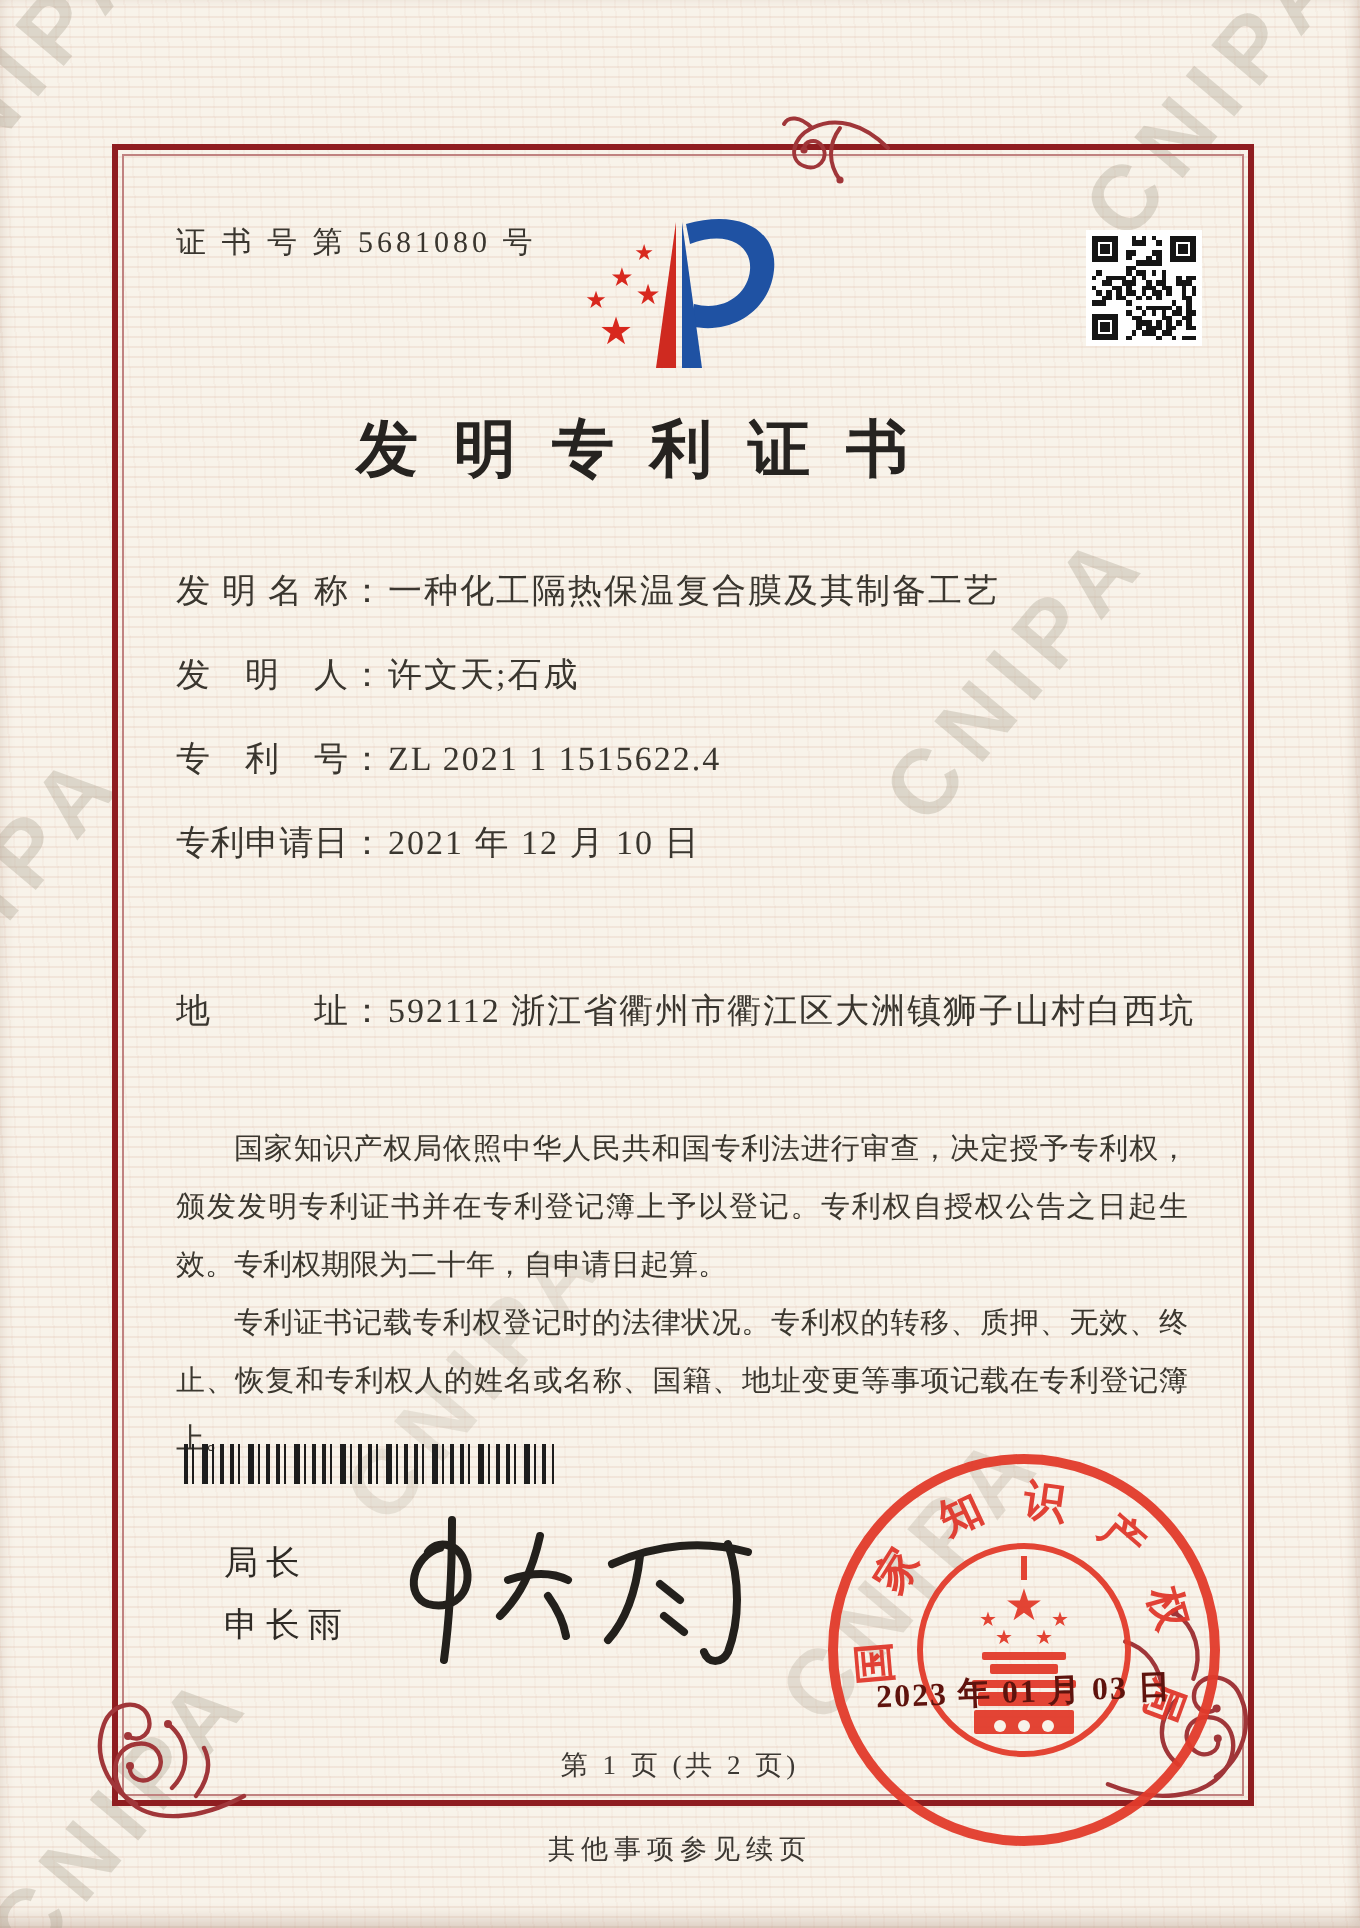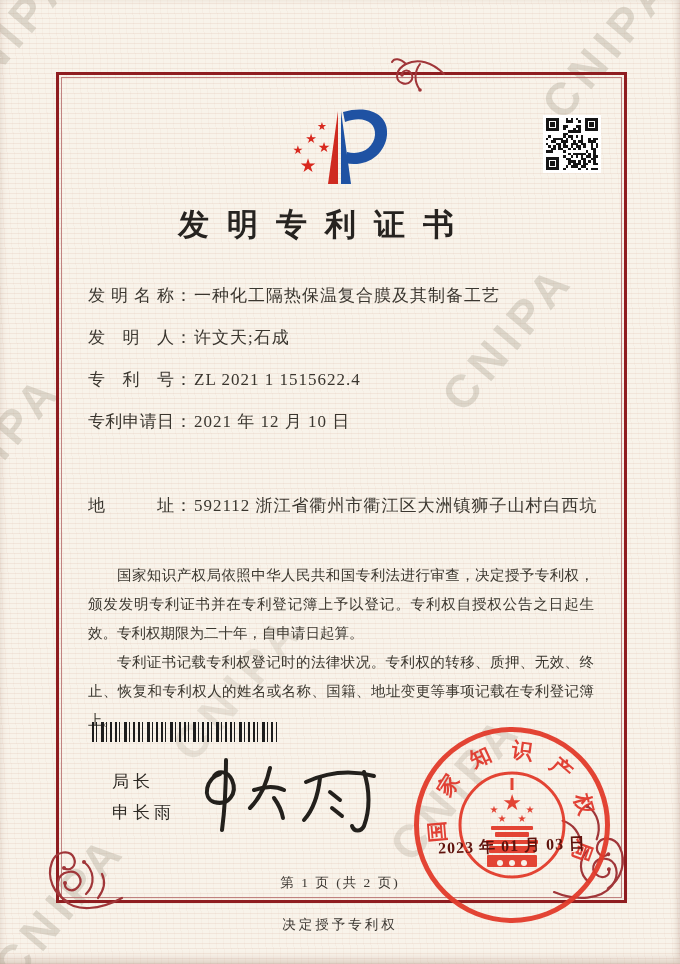--- a/index.html
+++ b/index.html
@@ -161,20 +161,21 @@
         <path d="M48,82 C58,72 56,58 46,50"></path>
         <path d="M36,40 C30,28 32,14 42,6"></path>
         <path d="M52,44 C52,32 58,22 68,18"></path>
       </g>
       <circle cx="27" cy="71" r="2" fill="#a03639"></circle>
       <circle cx="26" cy="56" r="2" fill="#a03639"></circle>
       <circle cx="42" cy="6" r="2" fill="#a03639"></circle>
     </svg>
   </div>
 
+  <div class="certno">证 书 号 第 5681080 号</div>
 
   <div class="logo">
     <svg width="118" height="96" viewBox="0 0 118 96">
       <path d="M62,10 C90,2 108,14 106,33 C104,53 85,66 64,61 L66,50 C81,54 93,45 94,33 C95,20 82,13 64,20 Z" fill="#1f52a3"></path>
       <polygon points="57,9 47,82 57,82" fill="#cf2a20"></polygon>
       <polygon points="60,9 60,82 70,82" fill="#1f52a3"></polygon>
       <g fill="#d8281e" font-family="'DejaVu Sans',sans-serif" text-anchor="middle">
         <text x="41" y="28" font-size="11">★</text>
         <text x="30" y="41" font-size="13">★</text>
         <text x="17" y="52" font-size="12">★</text>
@@ -710,15 +711,15 @@
           <circle cx="47" cy="97" r="3"></circle>
           <circle cx="59" cy="97" r="3"></circle>
           <circle cx="71" cy="97" r="3"></circle>
         </g>
       </svg>
     </div>
   </div>
   <div class="sealdate">2023 年 01 月 03 日</div>
 
   <div class="pageno">第 1 页 (共 2 页)</div>
-  <div class="contnote">决定授予专利权</div>
+  <div class="contnote">其他事项参见续页</div>
 
 </div>
 
 </body></html>

